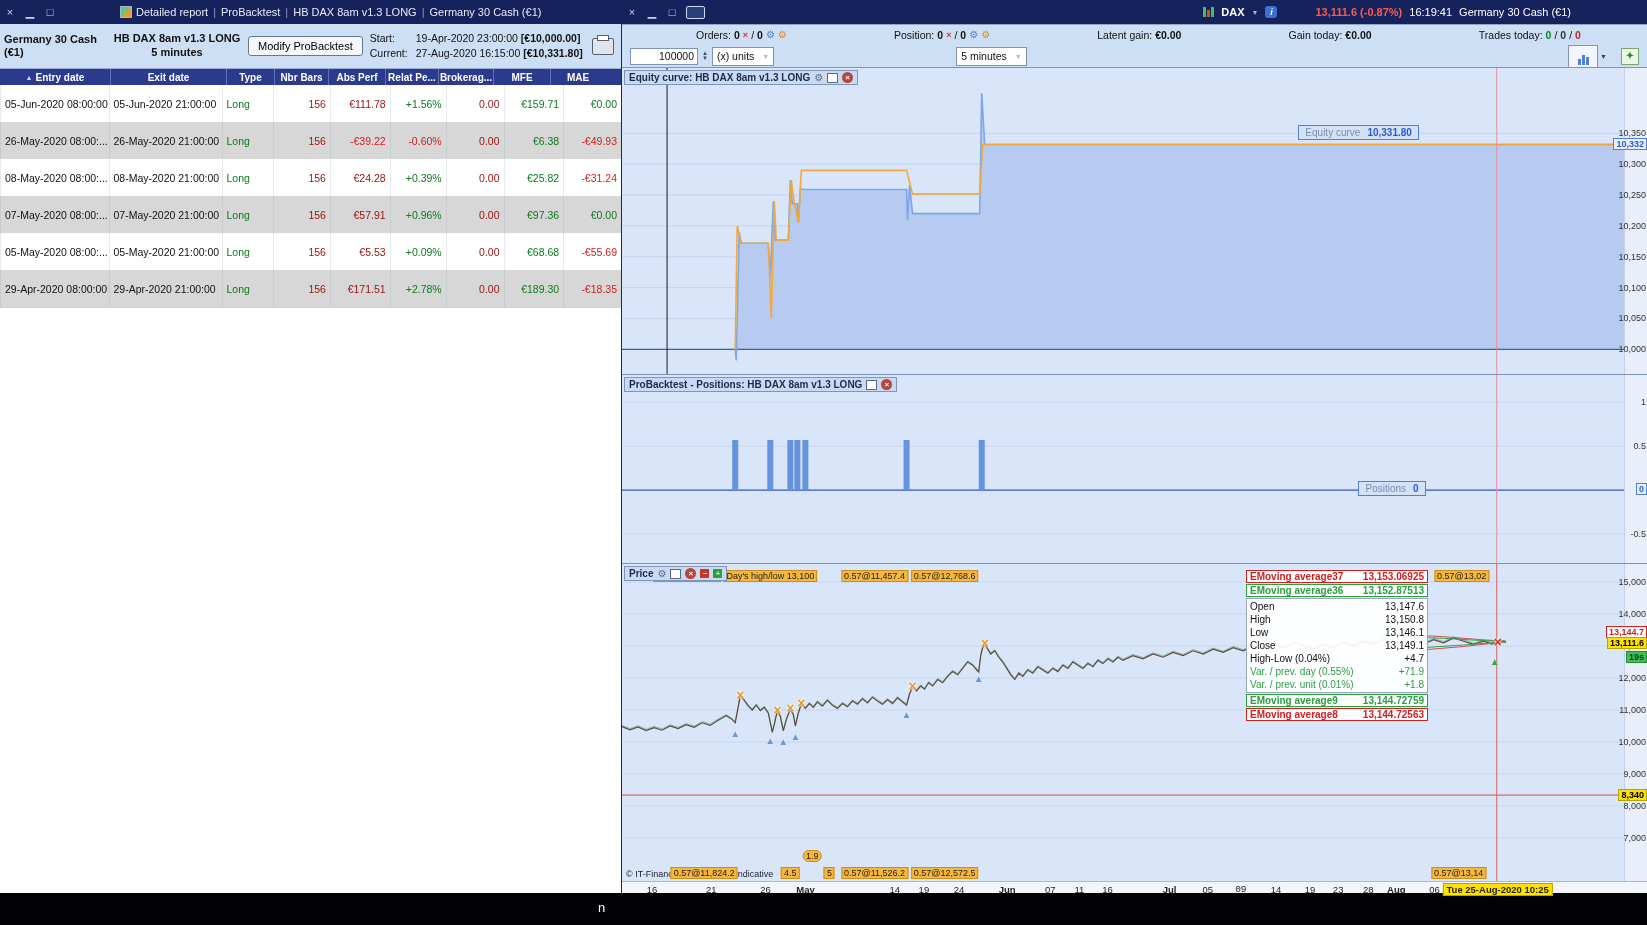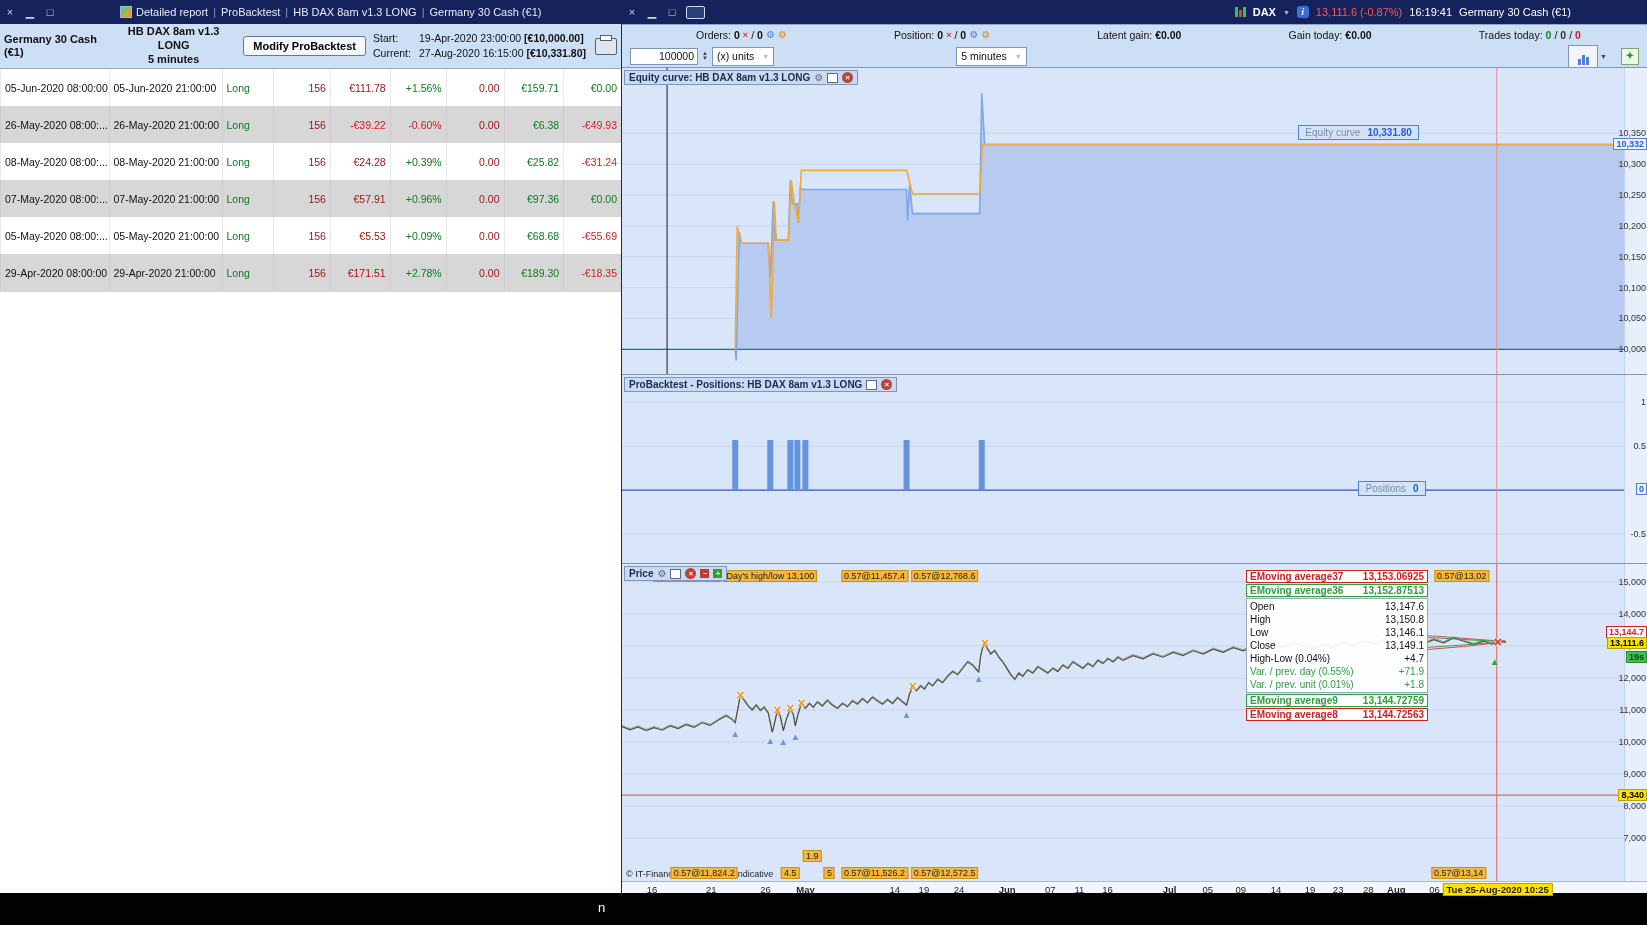--- a/index.html
+++ b/index.html
@@ -9,21 +9,21 @@
   
   #left-panel{width:621px;display:flex;flex-direction:column;background:#cddff5;border-right:1px solid #1a2750;}
   .titlebar{height:24px;background:#16225c;color:#e8ecf8;display:flex;align-items:center;font-size:11px;flex:none;}
   .winbtn{width:20px;text-align:center;color:#cfd6ee;cursor:default;}
   .tb-doc-icon{width:10px;height:10px;margin:0 4px 0 60px;background:linear-gradient(135deg,#6fc46f 50%,#d9a13a 50%);border:1px solid #9fb6df;}
   .tb-seg{white-space:nowrap;}
   .tb-pipe{color:#8a97c4;margin:0 5px;}
   .lp-header{height:44px;background:#cddff5;display:flex;align-items:center;gap:7px;padding:0 4px;border-bottom:1px solid #97accc;flex:none;}
   .lp-instrument{font-weight:bold;width:102px;line-height:1.15;font-size:11px;}
   .lp-sysbox{text-align:center;font-weight:bold;width:128px;line-height:1.25;font-size:11px;}
-  .lp-modify{background:#f4f7fb;border:1px solid #67788f;border-radius:3px;padding:3px 9px;font-size:11px;white-space:nowrap;font-weight:bold;}
+  .lp-modify{background:#f4f7fb;border:1px solid #67788f;border-radius:3px;padding:3px 9px;font-size:11px;white-space:nowrap;}
   .lp-startblock{font-size:10.5px;line-height:1.4;white-space:nowrap;}
   .lp-startblock b{font-weight:bold;}
   .sb-label{display:inline-block;width:46px;}
   .printer-icon{width:20px;height:15px;border:1px solid #55606e;background:#dfe5ee;border-radius:2px;position:relative;margin-left:2px;flex:none;}
   .printer-icon:before{content:"";position:absolute;left:4px;top:-4px;width:10px;height:4px;background:#fff;border:1px solid #55606e;}
   .lp-tabs{height:22px;background:#cddff5;display:flex;align-items:flex-end;padding-left:3px;gap:2px;flex:none;}
   .tab{border:1px solid #7f96b8;border-bottom:none;border-radius:4px 4px 0 0;padding:3px 8px 4px;background:linear-gradient(#fdfdfe,#dde7f3);font-size:10.5px;white-space:nowrap;}
   .tab.active{background:#4f81d8;color:#fff;border-color:#3a66b4;}
   .thead{display:flex;height:16px;background:#2b3a8c;color:#fff;font-size:10px;font-weight:bold;flex:none;}
   .th{display:flex;align-items:center;justify-content:center;border-left:1px solid #5f6fbb;overflow:hidden;white-space:nowrap;}
@@ -41,21 +41,21 @@
   #right-panel{width:1026px;display:flex;flex-direction:column;background:#cddff5;}
   .kb-icon{width:17px;height:11px;border:1px solid #cfd6ee;border-radius:2px;background:#27407c;margin-left:4px;}
   .rt-center{margin-left:auto;display:flex;align-items:center;gap:7px;margin-right:76px;}
   .candle-icon{display:inline-flex;align-items:flex-end;gap:1px;}
   .candle-icon i{display:block;width:3px;}
   .ci-g{height:10px;background:#3fc24f;}
   .ci-r{height:7px;background:#e0452f;}
   .dax-label{font-weight:bold;color:#fff;}
   .dd-caret{font-size:7px;color:#aab6dd;}
   .info-icon{width:12px;height:12px;border-radius:3px;background:#3b6fd4;color:#fff;font-size:9px;text-align:center;line-height:12px;font-weight:bold;font-style:italic;}
-  .rt-price{color:#ff5a4d;font-weight:normal;}
+  .rt-price{color:#ff5a4d;font-weight:bold;margin-left:31px;}
   .rt-time{color:#fff;}
   .infobar{height:20px;background:#cddff5;display:flex;align-items:center;font-size:10.5px;padding:0 66px 0 74px;justify-content:space-between;border-top:1px solid #8ea6c8;flex:none;}
   .ib-item{display:flex;align-items:center;gap:3px;white-space:nowrap;}
   .ib-item b{font-weight:bold;}
   .mini-x{color:#d43b2a;font-size:9px;font-weight:bold;}
   .mini-gear{font-size:10px;color:#4f81d8;line-height:1;}
   .mini-gear.orange{color:#e08a1e;}
   .tr-win{color:#0b8a1e;font-weight:bold;}
   .tr-tot{color:#333;font-weight:bold;}
   .tr-los{color:#cc2222;font-weight:bold;}
@@ -140,20 +140,31 @@
           <div>HB DAX 8am v1.3  LONG</div>
           <div>5 minutes</div>
         </div>
         <button class="lp-modify">Modify ProBacktest</button>
         <div class="lp-startblock">
           <div><span class="sb-label">Start:</span><span>19-Apr-2020 23:00:00</span> <b>[€10,000.00]</b></div>
           <div><span class="sb-label">Current:</span><span>27-Aug-2020 16:15:00</span> <b>[€10,331.80]</b></div>
         </div>
         <span class="printer-icon"></span>
       </div>
+      <div class="thead" id="table-head">
+          <div class="th c0"><span class="sort-arrow">▲</span>Entry date</div>
+          <div class="th c1">Exit date</div>
+          <div class="th c2">Type</div>
+          <div class="th c3">Nbr Bars</div>
+          <div class="th c4">Abs Perf</div>
+          <div class="th c5">Relat Pe...</div>
+          <div class="th c6">Brokerag...</div>
+          <div class="th c7">MFE</div>
+          <div class="th c8">MAE</div>
+        </div>
       <div id="table-body">
           <div class="trow">
             <div class="tcell c0" style="color: rgb(17, 17, 17);">05-Jun-2020 08:00:00</div>
             <div class="tcell c1" style="color: rgb(17, 17, 17);">05-Jun-2020 21:00:00</div>
             <div class="tcell c2" style="color: rgb(11, 122, 30);">Long</div>
             <div class="tcell c3 num" style="color: rgb(154, 16, 16);">156</div>
             <div class="tcell c4 num" style="color: rgb(154, 16, 16);">€111.78</div>
             <div class="tcell c5 num" style="color: rgb(11, 122, 30);">+1.56%</div>
             <div class="tcell c6 num" style="color: rgb(154, 16, 16);">0.00</div>
             <div class="tcell c7 num" style="color: rgb(11, 122, 30);">€159.71</div>
@@ -473,21 +484,21 @@
             <span class="mk-up" style="left: 35.6%; top: 108.888px;">▲</span>
             <span class="mk-up green" style="left: 87.1%; top: 91.6091px;">▲</span>
             <span class="mk-x red" style="left: 87.4%; top: 79.13px;">×</span>
             <span class="olabel" style="left: 6.5%; top: 6px;">0.57@10,824.2</span>
             <span class="olabel" style="left: 14.8%; top: 6px;">Day's high/low 13,100</span>
             <span class="olabel" style="left: 25.2%; top: 6px;">0.57@11,457.4</span>
             <span class="olabel" style="left: 32.2%; top: 6px;">0.57@12,768.6</span>
             <span class="olabel" style="left: 83.8%; top: 6px;">0.57@13,02</span>
             <span class="olabel" style="left: 8.2%; top: 303px;">0.57@11,824.2</span>
             <span class="olabel" style="left: 16.8%; top: 303px;">4.5</span>
-            <span class="olabel" style="left: 19%; top: 286px;">1.9</span>
+            <span class="olabel" style="left: 19%; top: 286px; border-radius: 6px;">1.9</span>
             <span class="olabel" style="left: 20.7%; top: 303px;">5</span>
             <span class="olabel" style="left: 25.2%; top: 303px;">0.57@11,526.2</span>
             <span class="olabel" style="left: 32.2%; top: 303px;">0.57@12,572.5</span>
             <span class="olabel" style="left: 83.5%; top: 303px;">0.57@13,14</span>
           </div>
         <div class="axiscol">
             <span class="axis-label" style="top: 13.0146px;">15,000</span>
             <span class="axis-label" style="top: 45.0122px;">14,000</span>
             <span class="axis-label" style="top: 77.0098px;">13,000</span>
             <span class="axis-label" style="top: 109.007px;">12,000</span>
@@ -512,21 +523,21 @@
             <span class="xlabel" style="left: 23.9%; margin-top: 8px;">10</span>
             <span class="xlabel" style="left: 27.2%;">14</span>
             <span class="xlabel" style="left: 30.1%;">19</span>
             <span class="xlabel" style="left: 33.6%;">24</span>
             <span class="xlabel bold" style="left: 38.4%;">Jun</span>
             <span class="xlabel" style="left: 42.7%;">07</span>
             <span class="xlabel" style="left: 45.6%;">11</span>
             <span class="xlabel" style="left: 48.4%;">16</span>
             <span class="xlabel bold" style="left: 54.6%;">Jul</span>
             <span class="xlabel" style="left: 58.4%;">05</span>
-            <span class="xlabel" style="left: 61.7%;">09</span>
+            <span class="xlabel" style="left: 61.7%; font-family: Liberation Mono, monospace;">09</span>
             <span class="xlabel" style="left: 65.2%;">14</span>
             <span class="xlabel" style="left: 68.6%;">19</span>
             <span class="xlabel" style="left: 71.4%;">23</span>
             <span class="xlabel" style="left: 74.4%;">28</span>
             <span class="xlabel bold" style="left: 77.2%;">Aug</span>
             <span class="xlabel" style="left: 81%;">06</span>
             <span class="xlabel" style="left: 84.5%;">13</span>
             <span class="cursor-chip" style="left: 87.3%;">Tue 25-Aug-2020 10:25</span>
           </div>
         <div class="xaxis-gap"></div>

